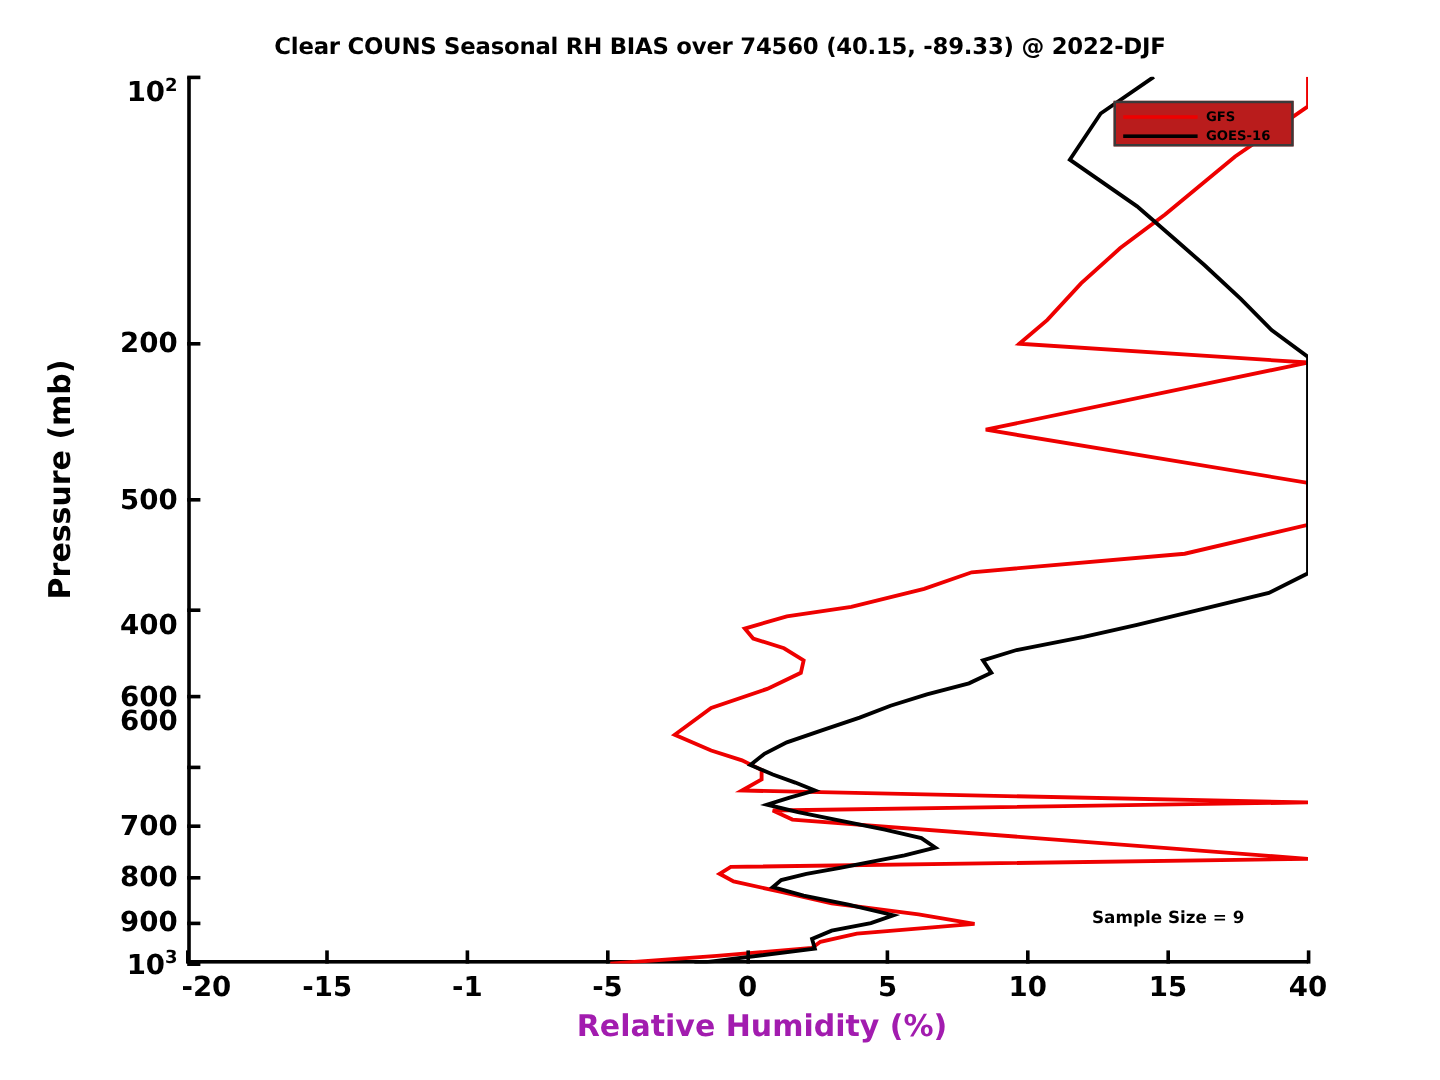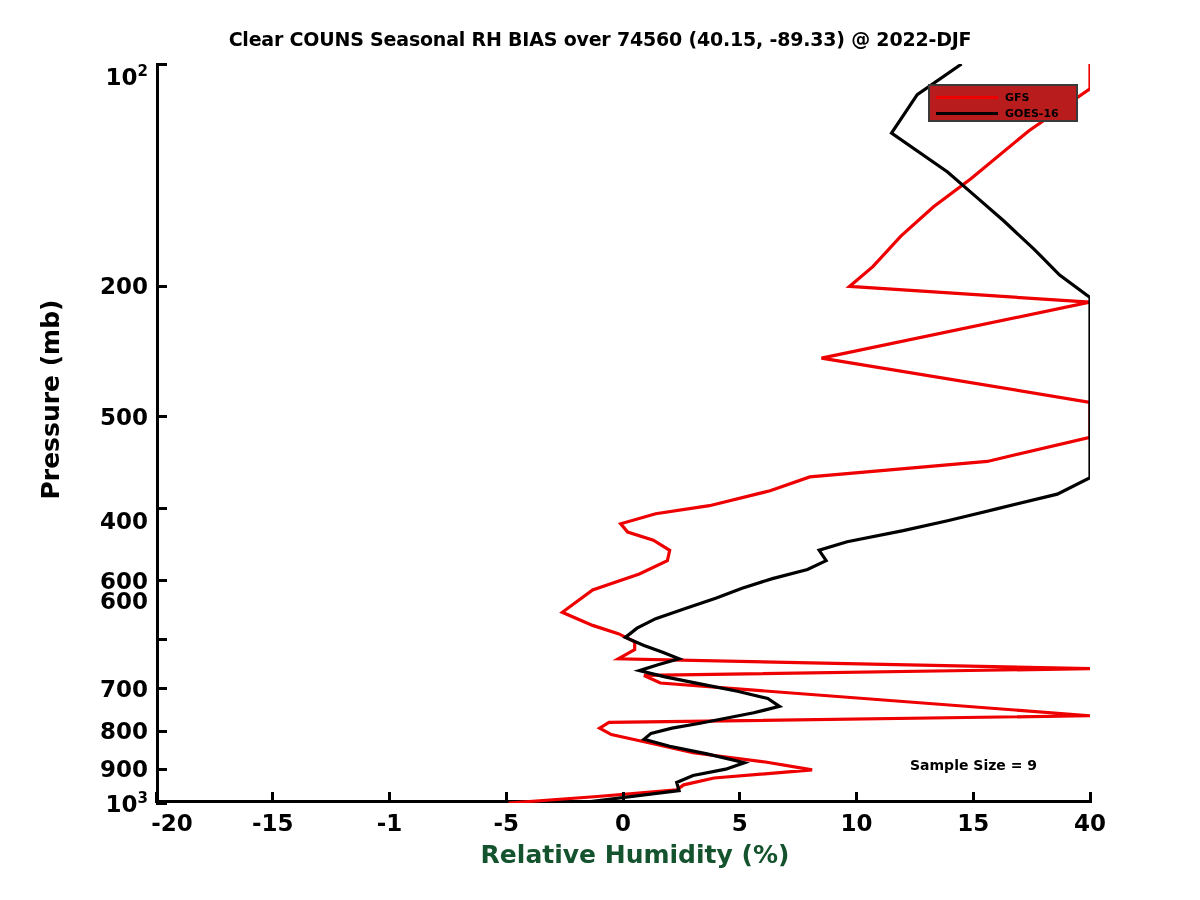--- a/index.html
+++ b/index.html
@@ -15,21 +15,21 @@
      border-left:3px solid #000;border-bottom:3px solid #000;}
   svg.series-svg{position:absolute;left:0;top:0;width:934px;height:739px;overflow:hidden;}
   .tick-x{position:absolute;width:3px;background:#000;bottom:0;height:11px;}
   .tick-y{position:absolute;height:3px;background:#000;left:0;width:11px;}
   .xlabel-t{position:absolute;top:810px;font-weight:bold;font-size:23px;color:#000;
      transform:translateX(-50%);font-family:"DejaVu Sans",sans-serif;}
   .ylabel-t{position:absolute;right:1052px;font-weight:bold;font-size:23px;color:#000;
      transform:translateY(-50%);text-align:right;font-family:"DejaVu Sans",sans-serif;white-space:nowrap;}
   .ylabel-t sup{font-size:15px;vertical-align:super;}
   #x-axis-title{position:absolute;left:0;top:840px;width:1200px;text-align:center;
-     font-weight:bold;font-size:25px;color:#14532d;padding-left:70px;box-sizing:border-box;}
+     font-weight:bold;font-size:25px;color:#a21caf;padding-left:70px;box-sizing:border-box;}
   #y-axis-title{position:absolute;left:-200px;top:385px;width:500px;text-align:center;
      font-weight:bold;font-size:25px;color:#000;transform:rotate(-90deg);transform-origin:center;}
   #legend{position:absolute;left:928px;top:84px;width:150px;height:38px;
      border:2px solid #3a3a3a;background:#b91c1c;box-sizing:border-box;padding:4px 6px;}
   .legend-row{display:flex;align-items:center;height:14px;margin-bottom:2px;}
   .legend-swatch{width:62px;height:3px;margin-right:7px;flex:0 0 auto;}
   .legend-text{font-weight:bold;font-size:11px;color:#000;font-family:"DejaVu Sans",sans-serif;letter-spacing:0px;}
   #sample-size{position:absolute;left:910px;top:757px;font-weight:bold;font-size:14px;color:#000;}
 </style>
 </head>

